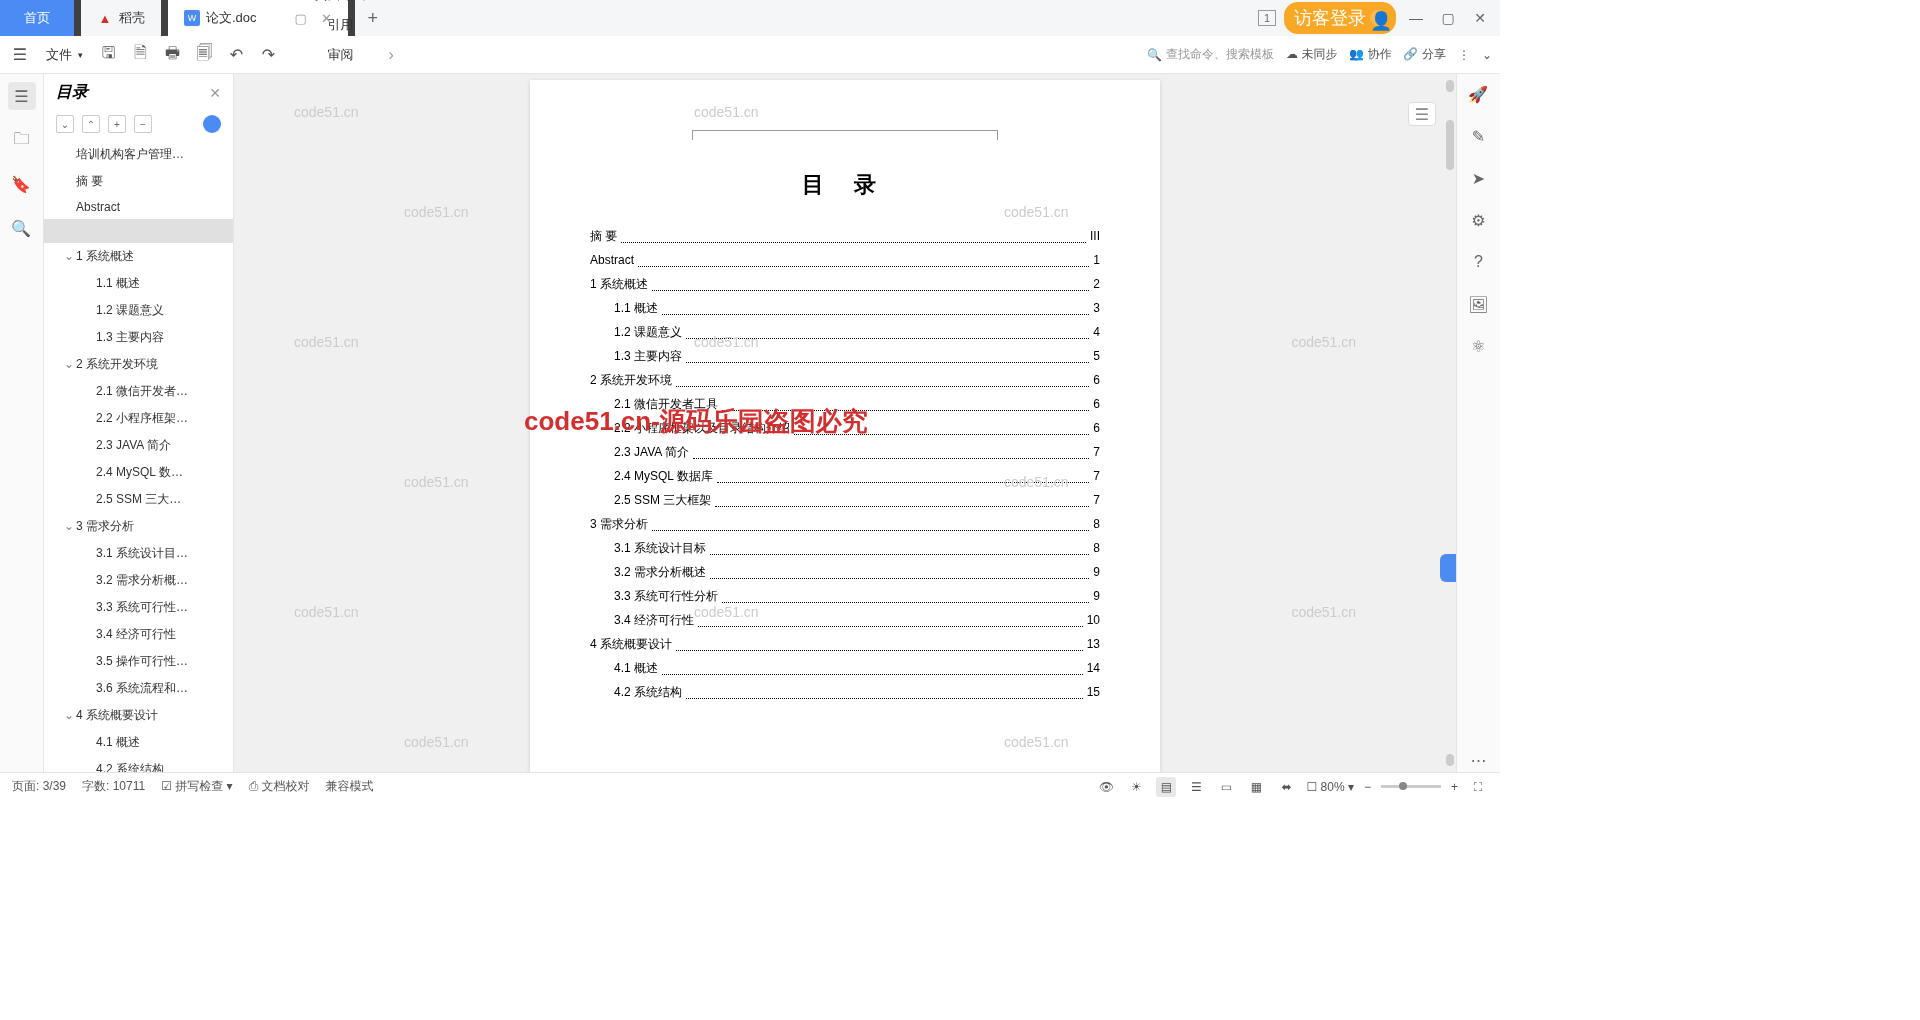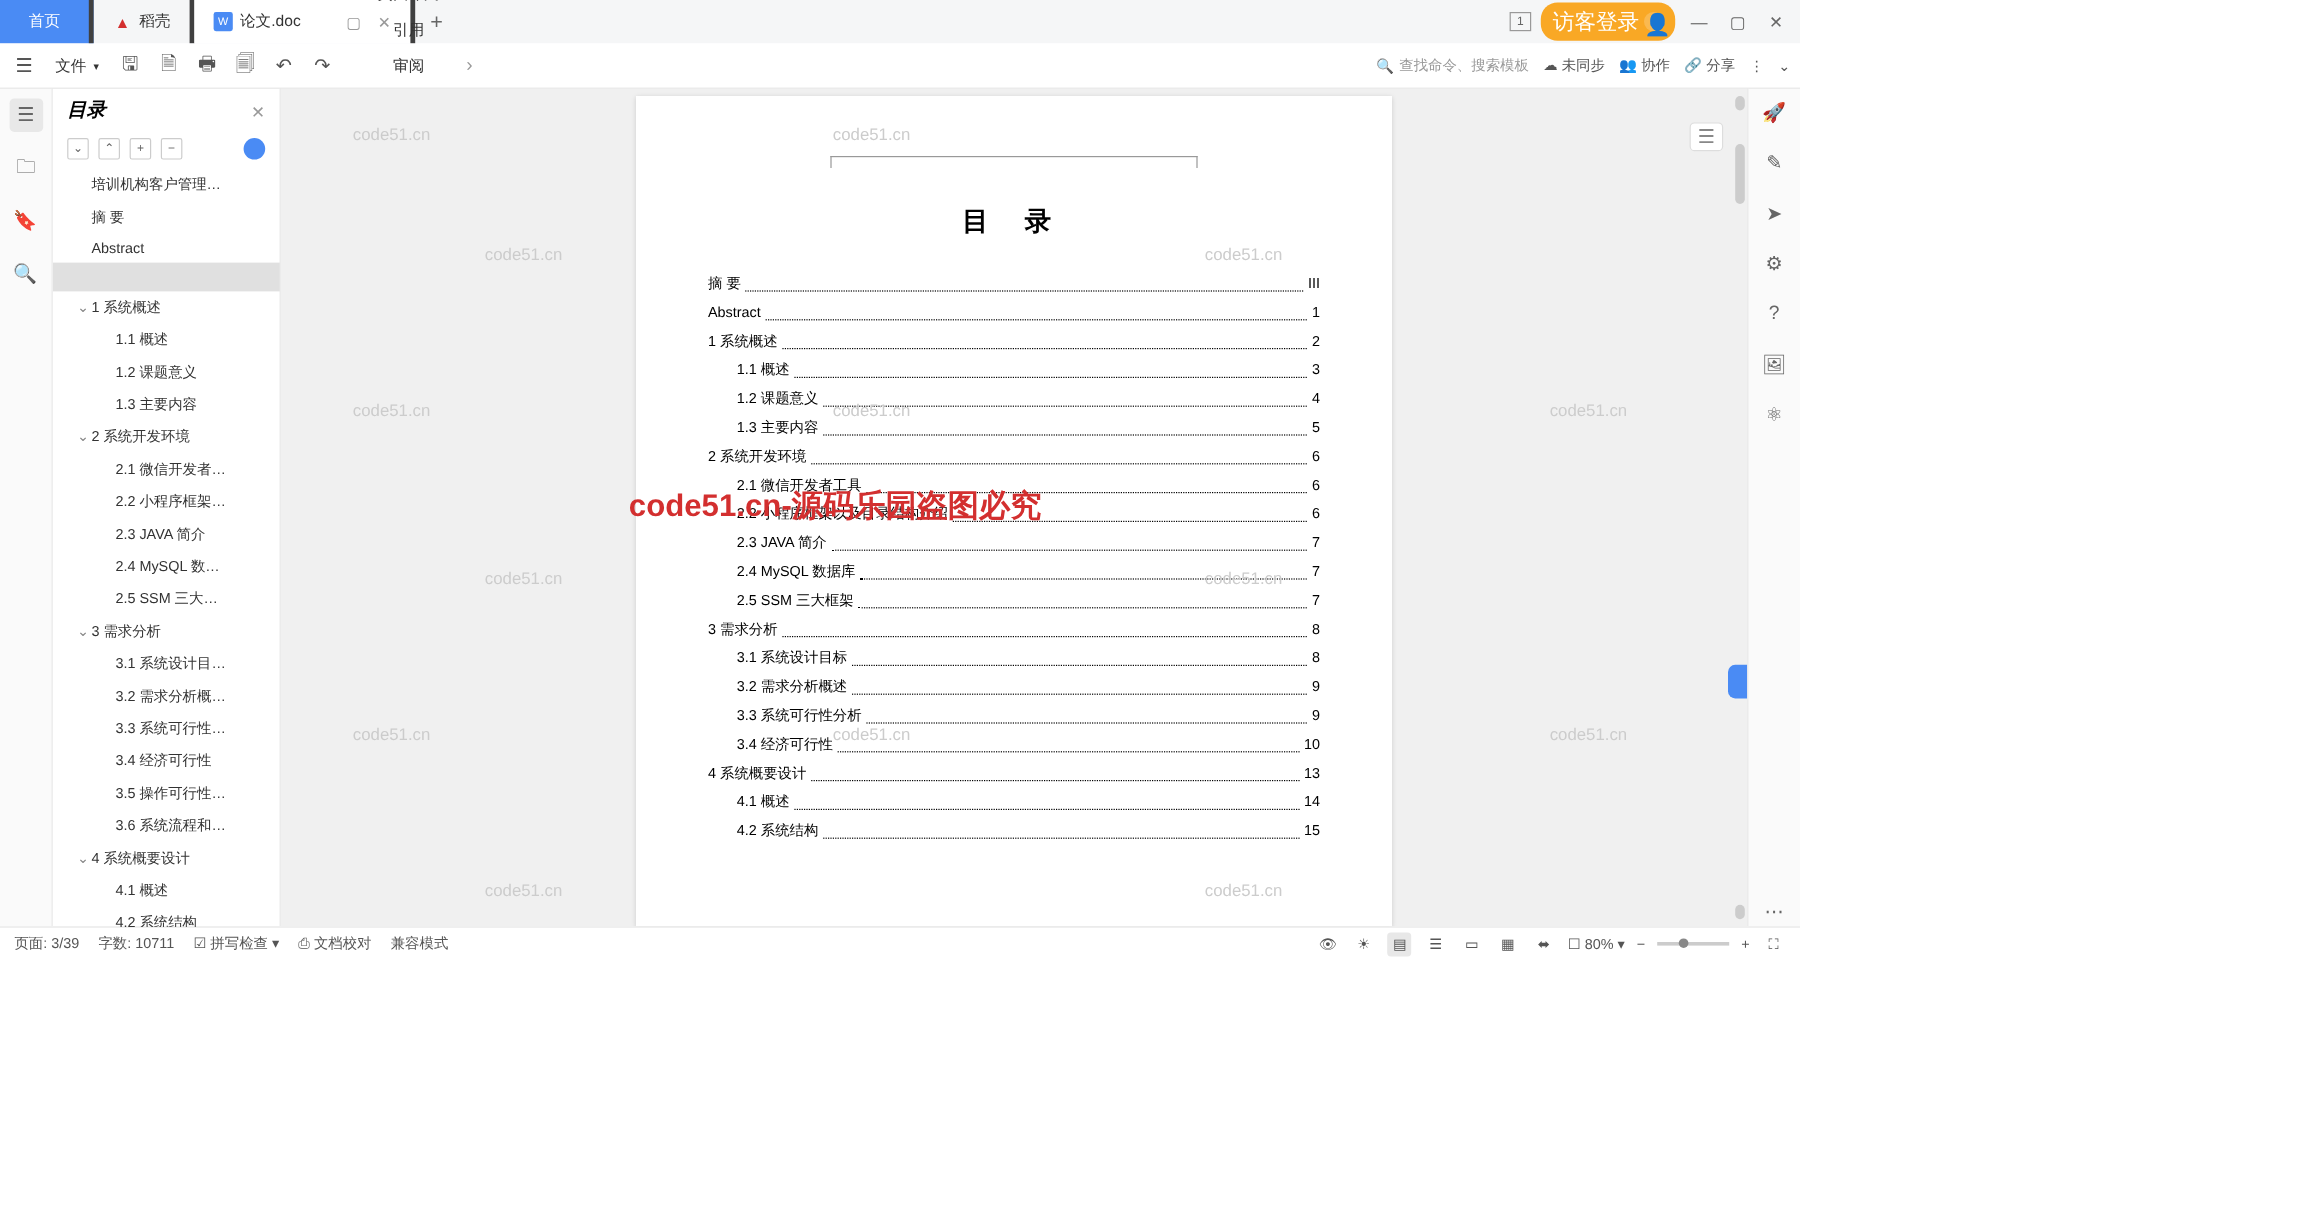--- a/index.html
+++ b/index.html
@@ -1,18 +1,18 @@
 <!DOCTYPE html>
 <html><head>
 <meta charset="utf-8">
 <style>
 * { margin: 0; padding: 0; box-sizing: border-box; font-family: "Microsoft YaHei", sans-serif; }
 body { width: 1500px; height: 800px; overflow: hidden; background: #fff; display: flex; flex-direction: column; }
 .titlebar { height: 36px; background: #f5f6f7; display: flex; align-items: center; }
-.tab { height: 36px; padding: 0 16px; display: flex; align-items: center; gap: 6px; font-size: 13px; color: #333; border-right: 4px solid #404040; }
+.tab { height: 36px; padding: 0 16px; display: flex; align-items: center; gap: 6px; font-size: 13px; color: #333; border-right: 7px solid #404040; }
 .tab.home { background: #4a8bf4; color: #fff; padding: 0 24px; }
 .tab.active { background: #fff; }
 .tab-icon { width: 16px; height: 16px; display: flex; align-items: center; justify-content: center; }
 .tab-close { margin-left: 8px; color: #999; cursor: pointer; }
 .newtab { width: 36px; display: flex; align-items: center; justify-content: center; font-size: 18px; color: #666; }
 .titlebar-right { margin-left: auto; display: flex; align-items: center; gap: 8px; padding-right: 8px; }
 .login-btn { background: #f9a825; color: #fff; border-radius: 14px; padding: 4px 10px; font-size: 18px; display: flex; align-items: center; gap: 4px; }
 .wincontrol { width: 24px; height: 24px; display: flex; align-items: center; justify-content: center; color: #666; font-size: 14px; }
 .menubar { height: 38px; display: flex; align-items: center; padding: 0 8px; gap: 4px; border-bottom: 1px solid #e5e5e5; }
 .menu-left { display: flex; align-items: center; gap: 8px; }

